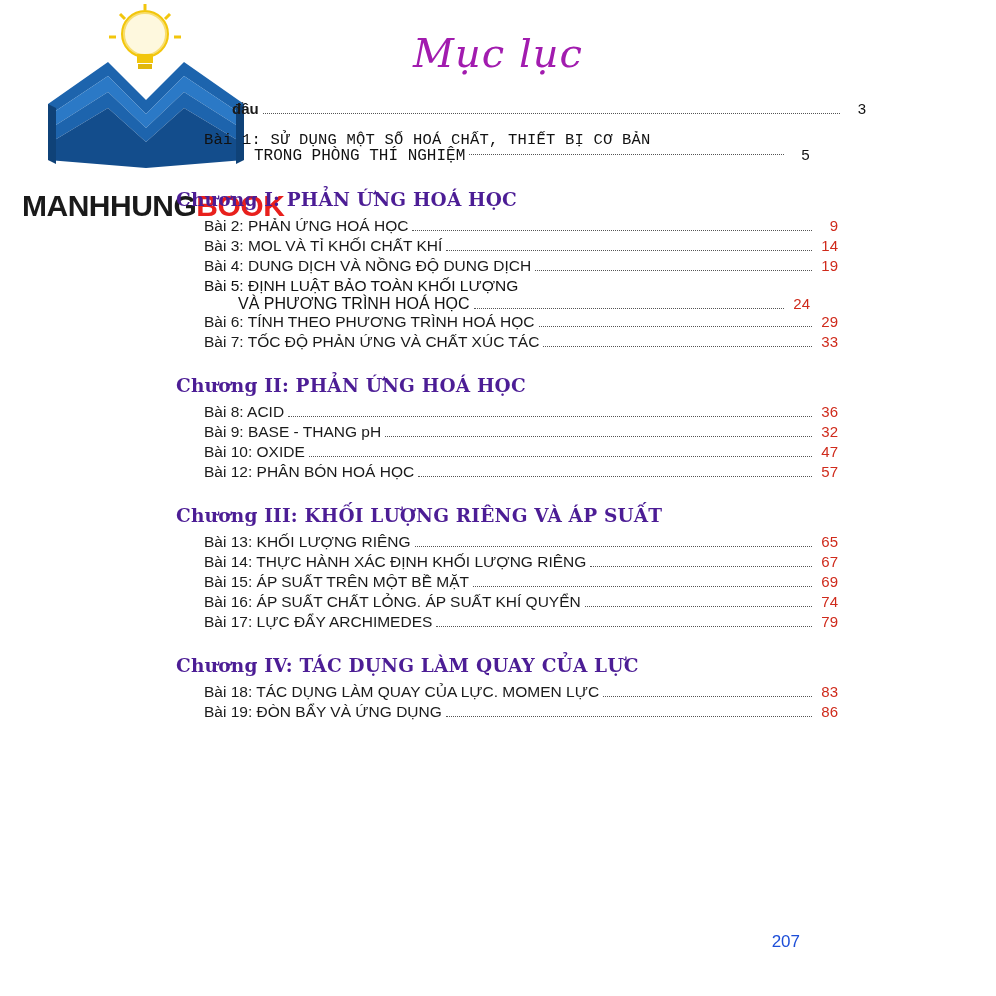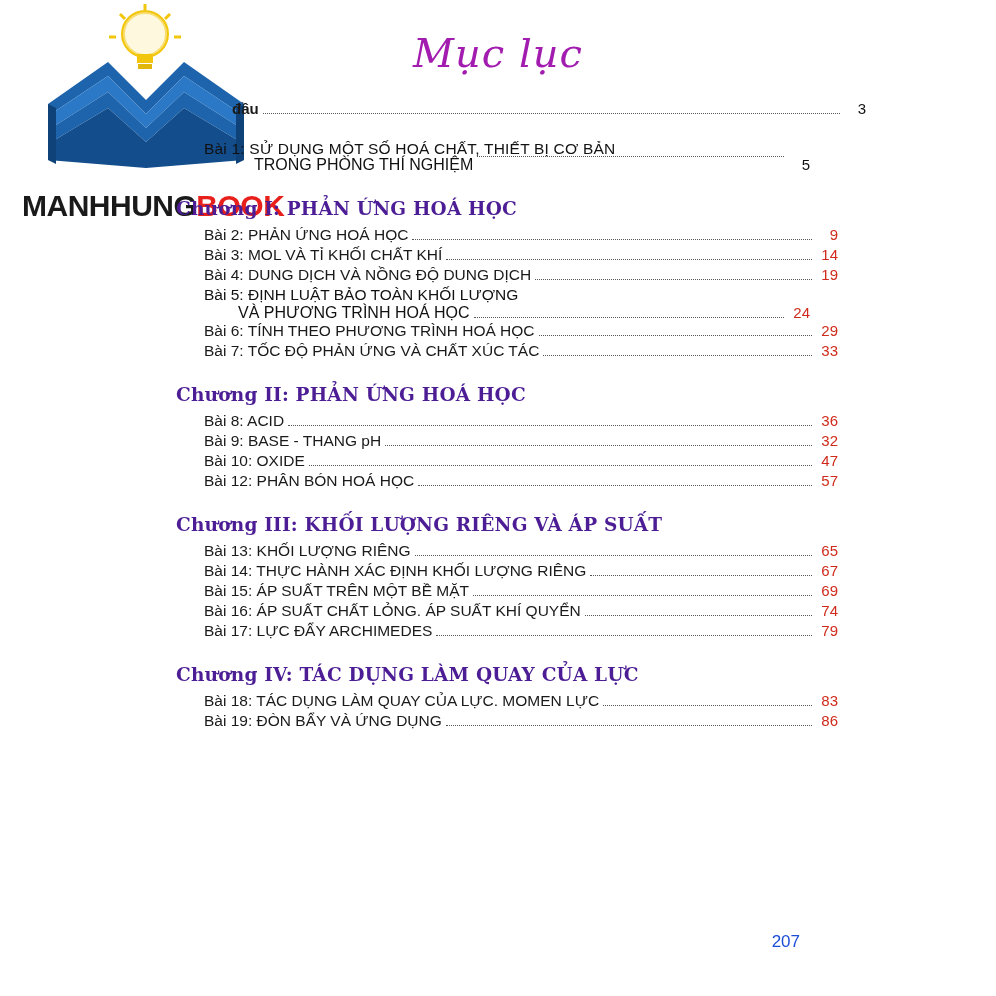--- a/index.html
+++ b/index.html
@@ -87,30 +87,31 @@
   
   .entry-top {
     padding-left: 56px;
     font-size: 15px;
   }
   .entry-top .toc-label { font-weight: bold; font-size: 15px; }
   .entry-top .page-num { color: #111; }
 
   
   .intro-block {
-    margin-top: 22px;
+    margin-top: 13px;
     padding-left: 28px;
+    font-family: Liberation Mono, monospace;
   }
   .intro-l1 {
     font-size: 15.5px;
     letter-spacing: 0.2px;
   }
   .intro-l2 {
     display: flex;
-    align-items: flex-start;
+    align-items: center;
     padding-left: 50px;
     margin-top: -2px;
   }
   .intro-l2 .page-num { color: #111; }
 
   
   .chapter {
     font-family: "DejaVu Serif", "Liberation Serif", serif;
     font-size: 18.5px;
     font-weight: bold;

